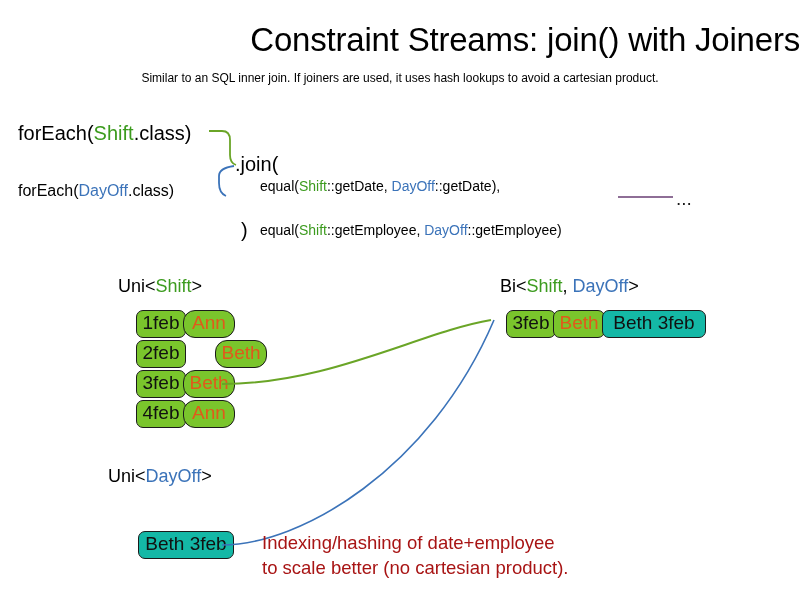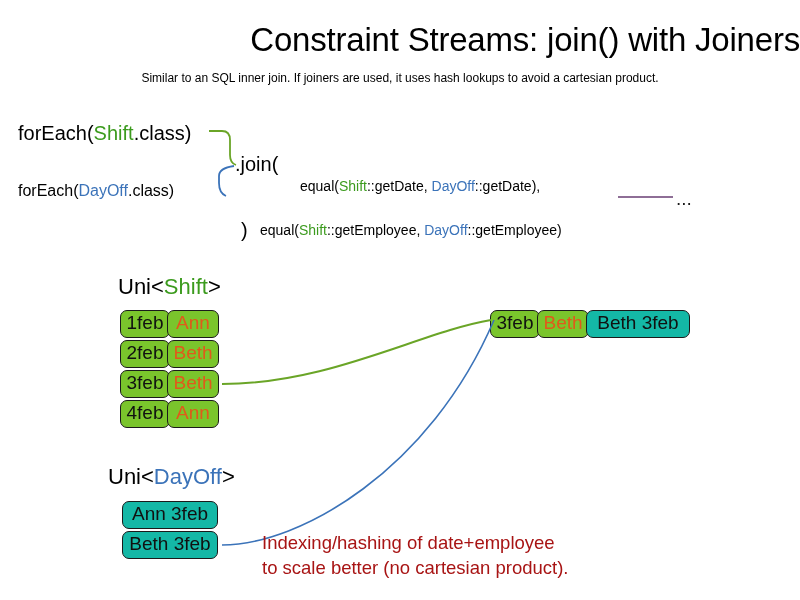--- a/index.html
+++ b/index.html
@@ -72,21 +72,20 @@
     left: 241px;
     top: 217px;
     font-size: 20px;
     line-height: 26px;
   }
   #equal-1 {
     left: 260px;
     top: 177px;
     font-size: 14px;
     line-height: 19px;
-    margin-left: 40px;
   }
   #equal-2 {
     left: 260px;
     top: 197px;
     font-size: 14px;
     line-height: 19px;
     margin-top: 24px;
   }
 
   .kw-shift  { color: #3c9b1e; }
@@ -106,21 +105,21 @@
     left: 676px;
     top: 188px;
     font-size: 19px;
     line-height: 22px;
     color: #1a1a1a;
   }
 
   
   .stream-label {
     position: absolute;
-    font-size: 22px;
+    font-size: 18px;
     line-height: 23px;
     white-space: nowrap;
   }
   #label-uni-shift  { left: 118px; top: 275px; }
   #label-bi         { left: 500px; top: 275px; }
   #label-uni-dayoff { left: 108px; top: 465px; }
 
   
   .tuple-row {
     position: absolute;
@@ -133,30 +132,30 @@
     border-radius: 7px;
     height: 28px;
     line-height: 24px;
     font-size: 19px;
     text-align: center;
     white-space: nowrap;
     overflow: hidden;
   }
   .cell.green { background: #7ac52c; }
   .cell.blue  { background: #14b8a6; }
-  .cell.txt-dark   { color: #111111; }
+  .cell.txt-dark   { color: #111111; margin-left: 16px; }
   .cell.txt-orange { color: #e05a1b; }
 
   
   .row-shift { left: 120px; }
   .row-shift .cell-date { width: 50px; }
-  .row-shift .cell-name { width: 52px; margin-left: -3px; }
+  .row-shift .cell-name { width: 52px; margin-left: -3px; border-radius: 12px; }
 
   #shift-row-0 { top: 310px; }
-  #shift-row-1 { top: 340px; }
+  #shift-row-1 { top: 340px; gap: 32px; }
   #shift-row-2 { top: 370px; }
   #shift-row-3 { top: 400px; }
 
   
   .row-dayoff { left: 122px; }
   .row-dayoff .cell-pair { width: 96px; }
   #dayoff-row-0 { top: 501px; }
   #dayoff-row-1 { top: 531px; }
 
   
@@ -204,43 +203,41 @@
 
   <div class="code-line" id="equal-2"><span>equal(</span><span class="kw-shift">Shift</span><span>::getEmployee, </span><span class="kw-dayoff">DayOff</span><span>::getEmployee)</span></div>
 
   <div class="code-line" id="join-close">)</div>
 
   <div id="code-tail-line"></div>
   <div id="code-tail-dots">...</div>
 
   <div class="stream-label" id="label-uni-shift"><span>Uni&lt;</span><span class="kw-shift">Shift</span><span>&gt;</span></div>
 
+  <div class="stream-label" id="label-bi"><span>Bi&lt;</span><span class="kw-shift">Shift</span><span>, </span><span class="kw-dayoff">DayOff</span><span>&gt;</span></div>
 
   <div class="stream-label" id="label-uni-dayoff"><span>Uni&lt;</span><span class="kw-dayoff">DayOff</span><span>&gt;</span></div>
 
   <div class="tuple-row row-shift" id="shift-row-0">
     <div class="cell green txt-dark cell-date">1feb</div>
     <div class="cell green txt-orange cell-name">Ann</div>
   </div>
   <div class="tuple-row row-shift" id="shift-row-1">
     <div class="cell green txt-dark cell-date">2feb</div>
     <div class="cell green txt-orange cell-name">Beth</div>
   </div>
   <div class="tuple-row row-shift" id="shift-row-2">
     <div class="cell green txt-dark cell-date">3feb</div>
     <div class="cell green txt-orange cell-name">Beth</div>
   </div>
   <div class="tuple-row row-shift" id="shift-row-3">
     <div class="cell green txt-dark cell-date">4feb</div>
     <div class="cell green txt-orange cell-name">Ann</div>
   </div>
 
-  <div class="tuple-row row-dayoff" id="dayoff-row-0">
-    <div class="cell blue txt-dark cell-pair">Ann 3feb</div>
-  </div>
   <div class="tuple-row row-dayoff" id="dayoff-row-1">
     <div class="cell blue txt-dark cell-pair">Beth 3feb</div>
   </div>
 
   <div class="tuple-row" id="bi-row">
     <div class="cell green txt-dark cell-date">3feb</div>
     <div class="cell green txt-orange cell-name">Beth</div>
     <div class="cell blue txt-dark cell-pair">Beth 3feb</div>
   </div>
 

